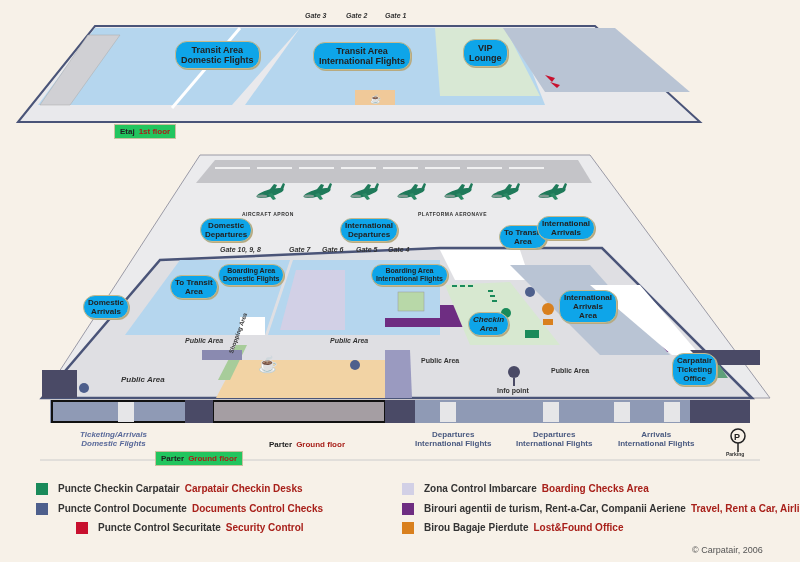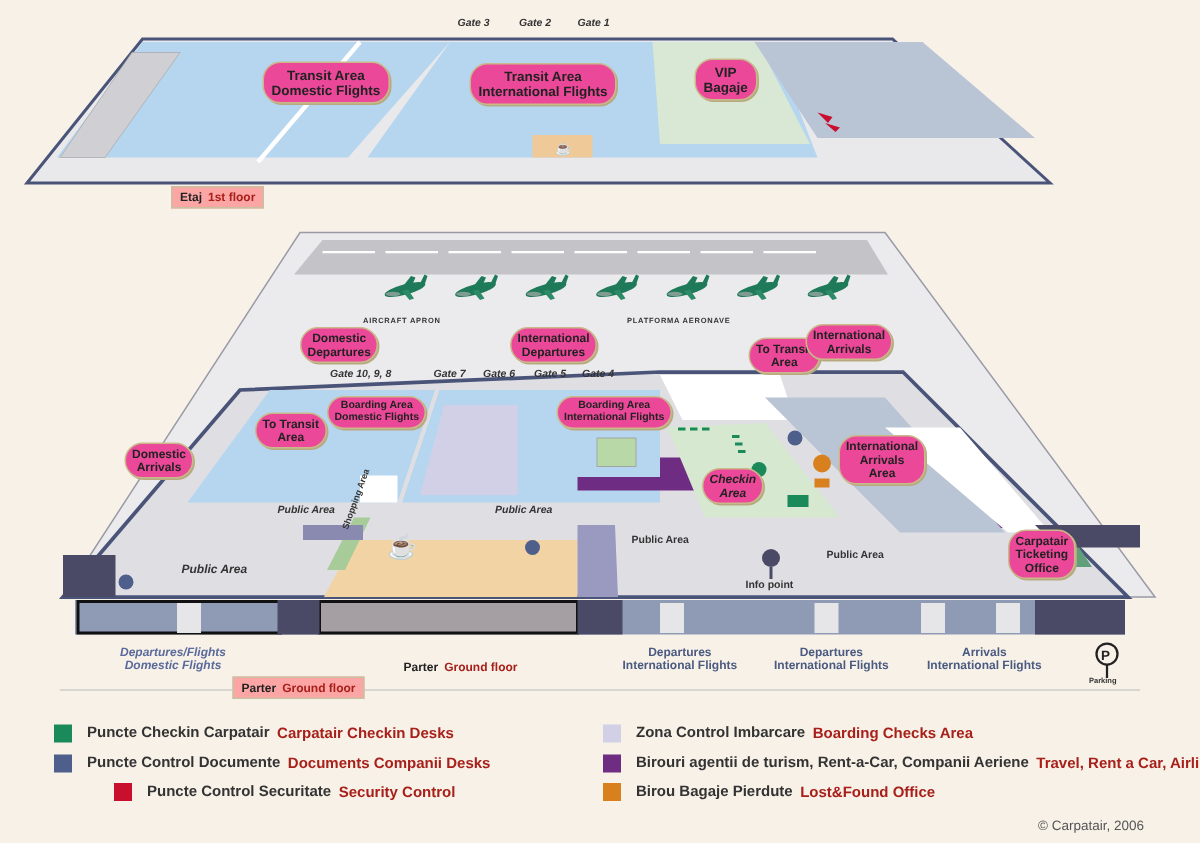--- a/index.html
+++ b/index.html
@@ -1,24 +1,24 @@
 <!DOCTYPE html>
 <html><head>
 <meta charset="utf-8">
 <style>
   html,body{margin:0;padding:0;}
   body{width:800px;height:562px;background:#f7f1e8;position:relative;overflow:hidden;font-family:"Liberation Sans",sans-serif;}
   svg{position:absolute;left:0;top:0;}
-  .sign{position:absolute;background:#ec4899;border:1px solid #c9b98a;border-radius:12px;font-size:8px;font-weight:bold;color:#222;text-align:center;line-height:9px;padding:2px 4px;white-space:nowrap;box-shadow:1px 1px 0 #b8aa80;}
+  .sign{position:absolute;background:#0ea5e9;border:1px solid #c9b98a;border-radius:12px;font-size:8px;font-weight:bold;color:#222;text-align:center;line-height:9px;padding:2px 4px;white-space:nowrap;box-shadow:1px 1px 0 #b8aa80;}
   .sign-big{font-size:9px;line-height:10px;padding:3px 5px;}
   .lbl{position:absolute;font-size:7px;font-weight:bold;color:#333;white-space:nowrap;}
   .lbl-it{font-style:italic;color:#333;}
   .lbl-blue{color:#5a6a9a;font-style:italic;font-weight:bold;font-size:8px;text-align:center;line-height:9px;}
   .lbl-blue2{color:#4a5a80;font-weight:bold;font-size:8px;text-align:center;line-height:9px;}
-  .floor-tag{position:absolute;background:#fca5a5;border:1px solid #c9c0a0;font-size:8px;font-weight:bold;padding:2px 5px;color:#222;white-space:nowrap;}
+  .floor-tag{position:absolute;background:#22c55e;border:1px solid #c9c0a0;font-size:8px;font-weight:bold;padding:2px 5px;color:#222;white-space:nowrap;}
   .floor-tag .en{color:#a8201a;margin-left:4px;}
   .floor-plain{position:absolute;font-size:8px;font-weight:bold;color:#222;white-space:nowrap;}
   .floor-plain .en{color:#a8201a;margin-left:4px;}
   .legend{position:absolute;font-size:10px;font-weight:bold;color:#333;white-space:nowrap;}
   .legend .sw{display:inline-block;width:12px;height:12px;vertical-align:middle;margin-right:10px;}
   .legend .en{color:#a8201a;margin-left:5px;}
   .copy{position:absolute;font-size:9px;color:#555;}
   .gate{position:absolute;font-size:7px;font-weight:bold;color:#333;font-style:italic;}
 </style>
 </head>
@@ -183,21 +183,21 @@
 <div class="sign sign-big" style="left:175px;top:41px;">
   <div>Transit Area</div>
   <div>Domestic Flights</div>
 </div>
 <div class="sign sign-big" style="left:313px;top:42px;">
   <div>Transit Area</div>
   <div>International Flights</div>
 </div>
 <div class="sign sign-big" style="left:463px;top:39px;">
   <div>VIP</div>
-  <div>Bagaje</div>
+  <div>Lounge</div>
 </div>
 <div class="floor-tag" style="left:114px;top:124px;">
   <span>Etaj</span><span class="en">1st floor</span>
 </div>
 
 <div class="lbl" style="left:242px;top:211px;font-size:5px;letter-spacing:0.5px;">AIRCRAFT APRON</div>
 <div class="lbl" style="left:418px;top:211px;font-size:5px;letter-spacing:0.5px;">PLATFORMA AERONAVE</div>
 
 <div class="sign" style="left:200px;top:218px;">
   <div>Domestic</div>
@@ -257,21 +257,21 @@
 <div class="lbl lbl-it" style="left:330px;top:337px;">Public Area</div>
 <div class="lbl lbl-it" style="left:121px;top:375px;font-size:8px;">Public Area</div>
 <div class="lbl" style="left:421px;top:357px;">Public Area</div>
 <div class="lbl" style="left:551px;top:367px;">Public Area</div>
 <div class="lbl" style="left:228px;top:352px;font-size:6px;transform:rotate(-70deg);transform-origin:left top;color:#333;">Shopping Area</div>
 <div class="lbl" style="left:258px;top:355px;font-size:16px;color:#a8201a;">☕</div>
 <div class="lbl" style="left:497px;top:387px;">Info point</div>
 <div class="lbl" style="left:726px;top:451px;font-size:5px;">Parking</div>
 
 <div class="lbl lbl-blue" style="left:80px;top:430px;">
-  <div>Departures/Flights</div>
+  <div>Ticketing/Arrivals</div>
   <div>Domestic Flights</div>
 </div>
 <div class="lbl lbl-blue2" style="left:415px;top:430px;">
   <div>Departures</div>
   <div>International Flights</div>
 </div>
 <div class="lbl lbl-blue2" style="left:516px;top:430px;">
   <div>Departures</div>
   <div>International Flights</div>
 </div>
@@ -284,21 +284,21 @@
   <span>Parter</span><span class="en">Ground floor</span>
 </div>
 <div class="floor-tag" style="left:155px;top:451px;">
   <span>Parter</span><span class="en">Ground floor</span>
 </div>
 
 <div class="legend" style="left:36px;top:483px;">
   <span class="sw" style="background: rgb(26, 138, 90);"></span><span>Puncte Checkin Carpatair</span><span class="en">Carpatair Checkin  Desks</span>
 </div>
 <div class="legend" style="left:36px;top:503px;">
-  <span class="sw" style="background: rgb(78, 95, 140);"></span><span>Puncte Control Documente</span><span class="en">Documents Companii Desks</span>
+  <span class="sw" style="background: rgb(78, 95, 140);"></span><span>Puncte Control Documente</span><span class="en">Documents Control Checks</span>
 </div>
 <div class="legend" style="left:36px;top:522px;padding-left:40px;">
   <span class="sw" style="background: rgb(200, 16, 46);"></span><span>Puncte Control Securitate</span><span class="en">Security Control</span>
 </div>
 <div class="legend" style="left:402px;top:483px;">
   <span class="sw" style="background: rgb(210, 208, 230);"></span><span>Zona Control Imbarcare</span><span class="en">Boarding Checks Area</span>
 </div>
 <div class="legend" style="left:402px;top:503px;">
   <span class="sw" style="background: rgb(110, 45, 130);"></span><span>Birouri agentii de turism, Rent-a-Car, Companii Aeriene</span><span class="en">Travel,  Rent a Car, Airline Offices</span>
 </div>

